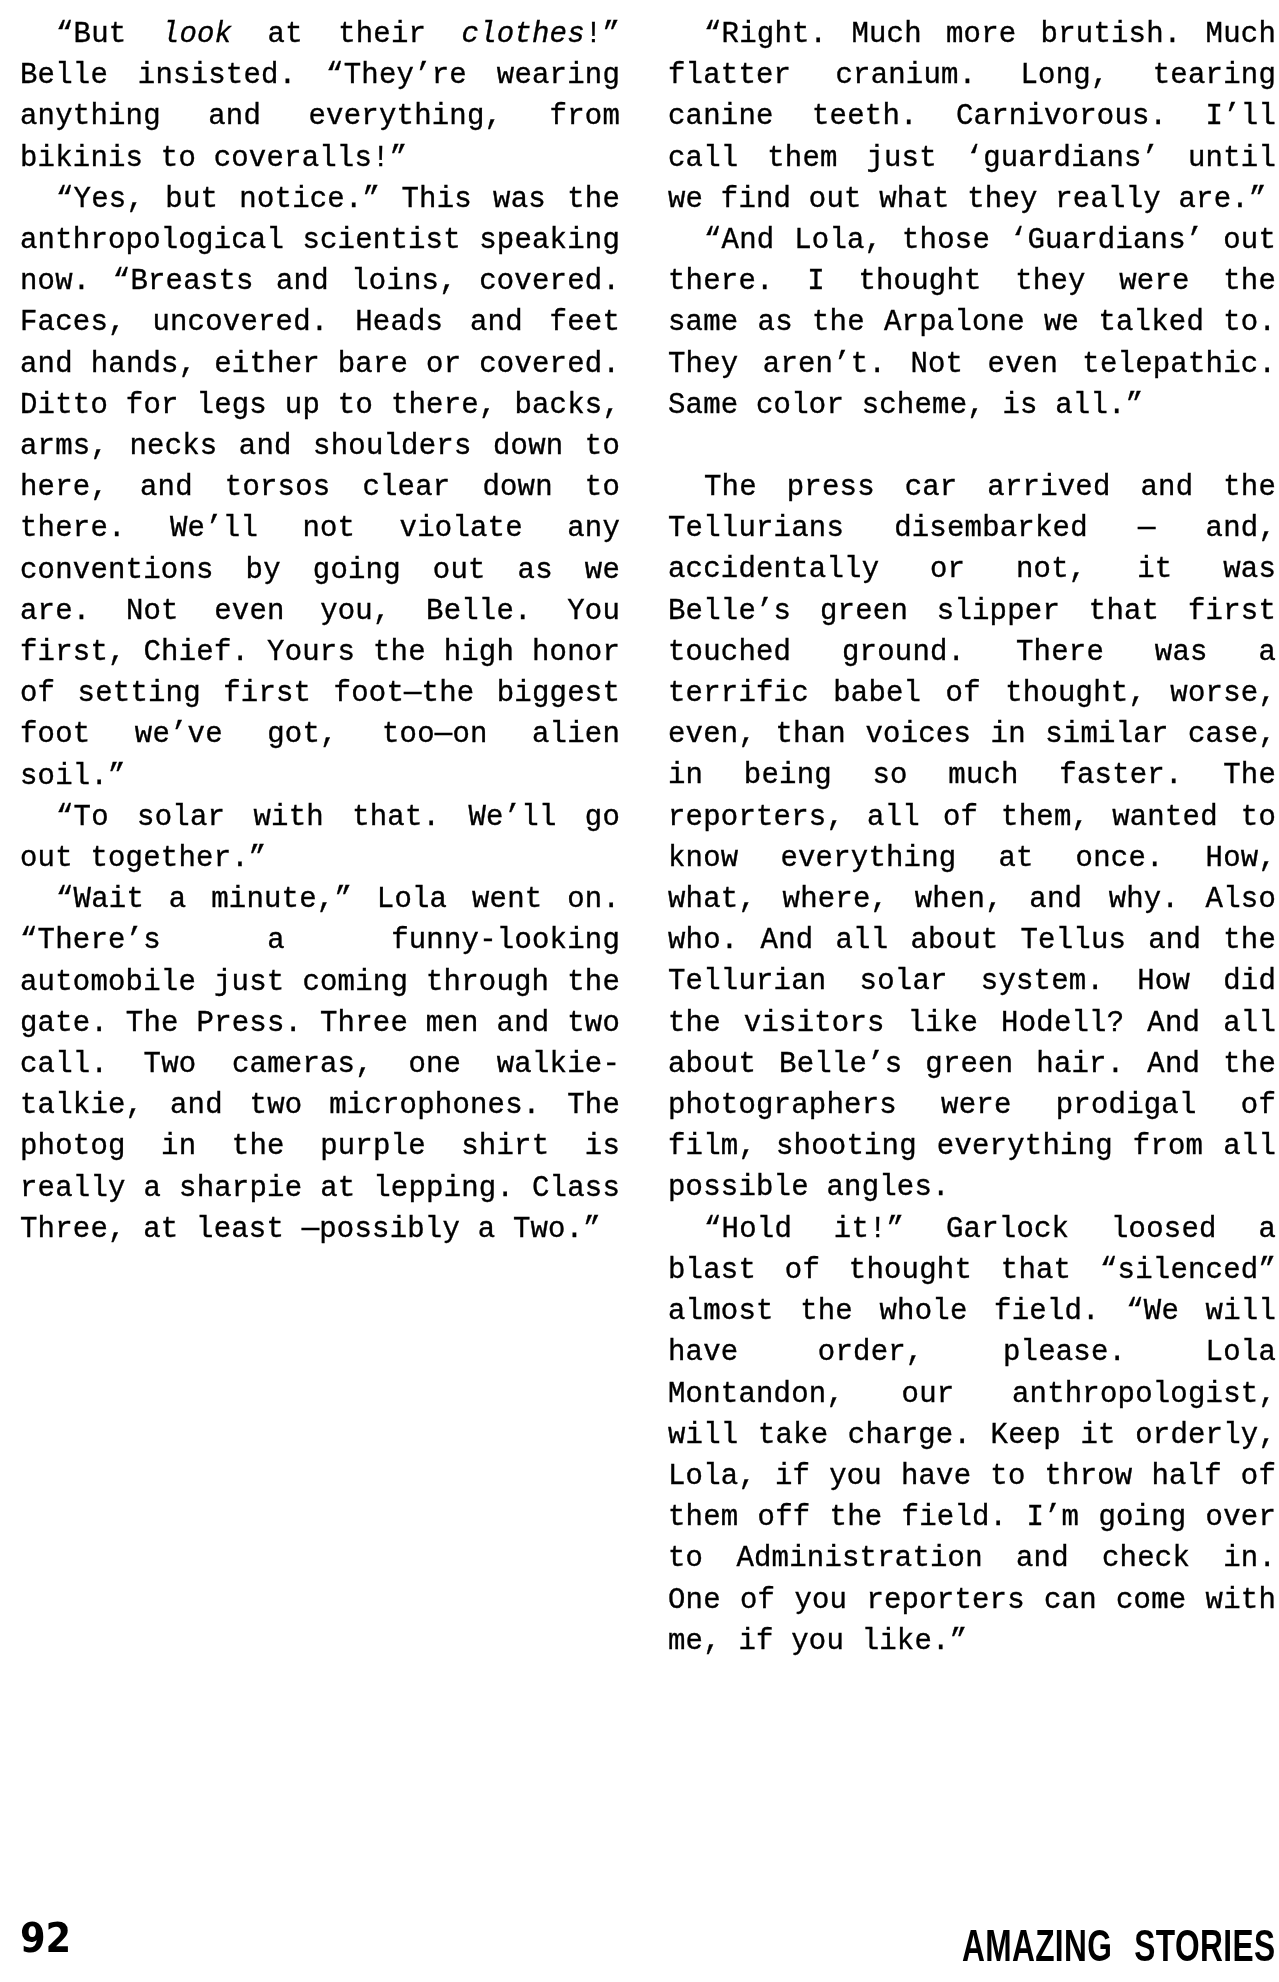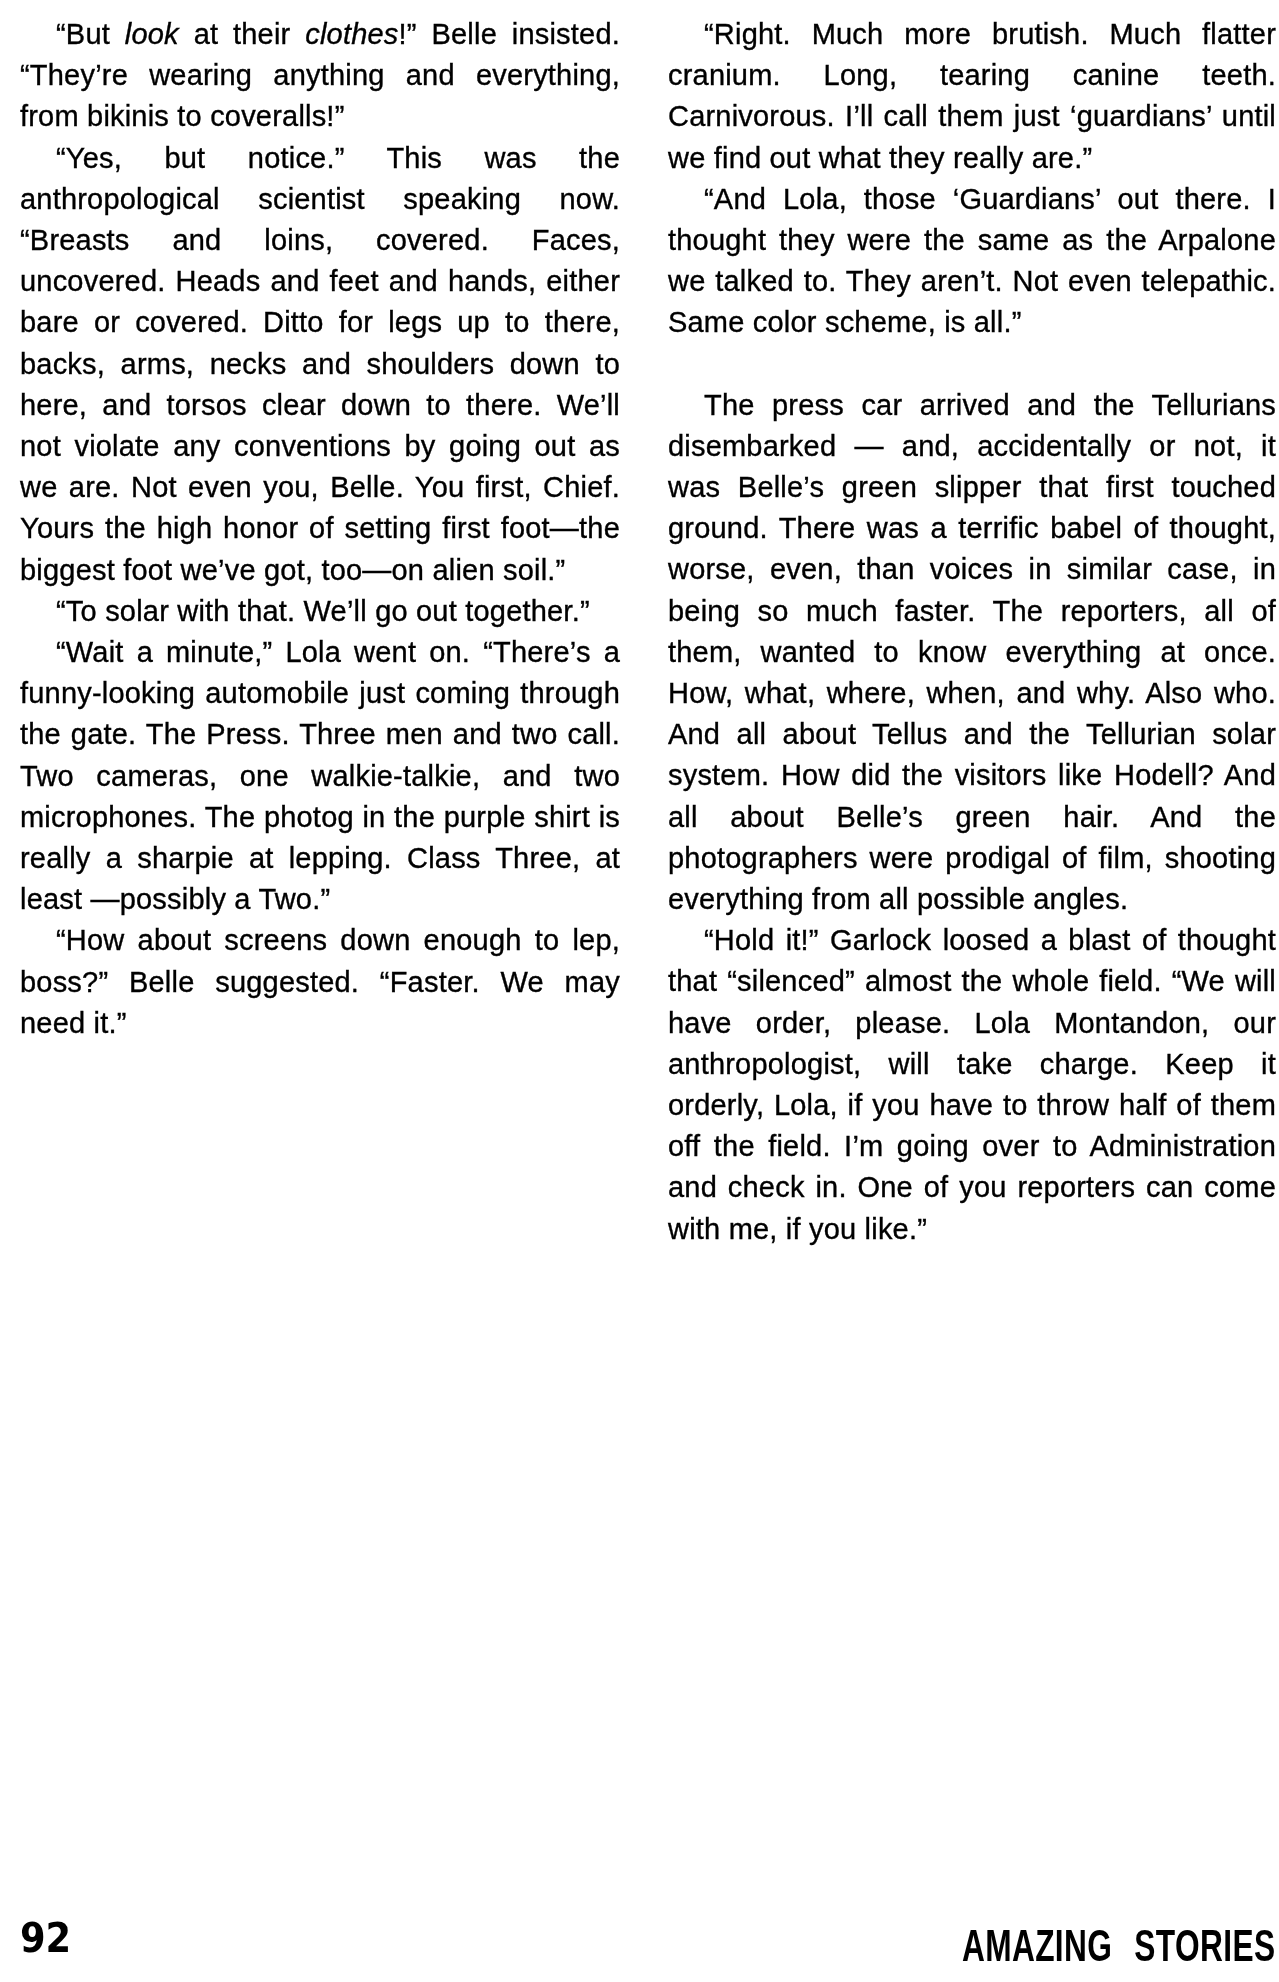--- a/index.html
+++ b/index.html
@@ -12,21 +12,21 @@
     width: 1279px;
     height: 1982px;
     background: #ffffff;
     overflow: hidden;
     color: #000;
   }
   .text-col {
     position: absolute;
     top: 14px;
     text-align: justify;
-    font-family: Liberation Sans, sans-serif;
+    font-family: Liberation Mono, monospace;
     font-size: 29px;
     line-height: 41.2px;
     letter-spacing: 0.2px;
     color: #000;
     -webkit-text-stroke: 0.35px #000;
     hyphens: auto;
   }
   .col-left  { left: 20px;  width: 600px; }
   .col-right { left: 668px; width: 608px; }
   .text-col p {
@@ -66,21 +66,20 @@
 </head>
 <body>
 
 <div class="page">
 
   <div class="text-col col-left">
     <p><span>“But </span><i>look</i><span> at their </span><i>clothes</i><span>!” Belle insisted. “They’re wearing anything and everything, from bikinis to coveralls!”</span></p>
     <p>“Yes, but notice.” This was the anthropological scientist speaking now. “Breasts and loins, covered. Faces, uncovered. Heads and feet and hands, either bare or covered. Ditto for legs up to there, backs, arms, necks and shoulders down to here, and torsos clear down to there. We’ll not violate any conventions by going out as we are. Not even you, Belle. You first, Chief. Yours the high honor of setting first foot—the biggest foot we’ve got, too—on alien soil.”</p>
     <p>“To solar with that. We’ll go out together.”</p>
     <p>“Wait a minute,” Lola went on. “There’s a funny-looking automobile just coming through the gate. The Press. Three men and two call. Two cameras, one walkie-talkie, and two microphones. The photog in the purple shirt is really a sharpie at lepping. Class Three, at least —possibly a Two.”</p>
-    <p>“How about screens down enough to lep, boss?” Belle suggested. “Faster. We may need it.”</p>
   </div>
 
   <div class="text-col col-right">
     <p>“Right. Much more brutish. Much flatter cranium. Long, tearing canine teeth. Carnivorous. I’ll call them just ‘guardians’ until we find out what they really are.”</p>
     <p>“And Lola, those ‘Guardians’ out there. I thought they were the same as the Arpalone we talked to. They aren’t. Not even telepathic. Same color scheme, is all.”</p>
     <div class="scene-break"></div>
     <p>The press car arrived and the Tellurians disembarked — and, accidentally or not, it was Belle’s green slipper that first touched ground. There was a terrific babel of thought, worse, even, than voices in similar case, in being so much faster. The reporters, all of them, wanted to know everything at once. How, what, where, when, and why. Also who. And all about Tellus and the Tellurian solar system. How did the visitors like Hodell? And all about Belle’s green hair. And the photographers were prodigal of film, shooting everything from all possible angles.</p>
     <p>“Hold it!” Garlock loosed a blast of thought that “silenced” almost the whole field. “We will have order, please. Lola Montandon, our anthropologist, will take charge. Keep it orderly, Lola, if you have to throw half of them off the field. I’m going over to Administration and check in. One of you reporters can come with me, if you like.”</p>
   </div>
 

